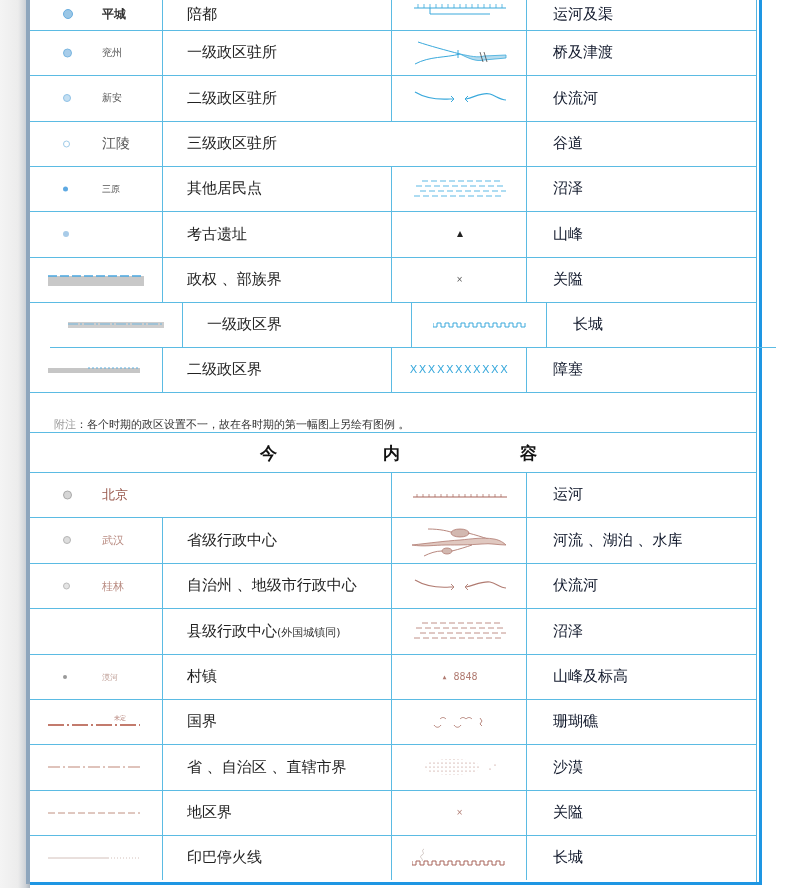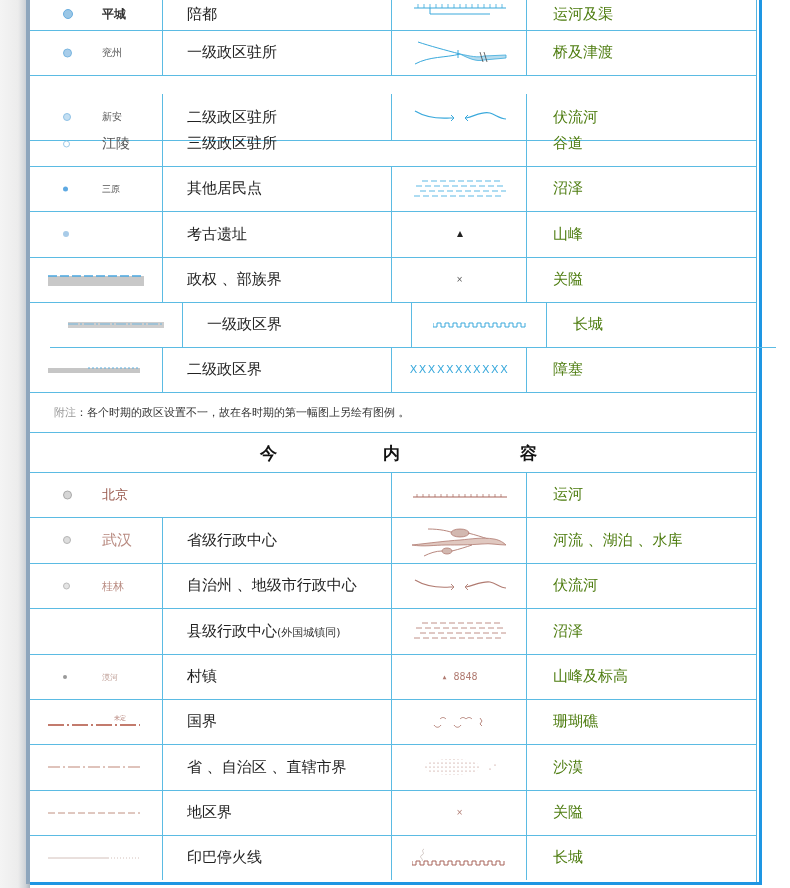--- a/index.html
+++ b/index.html
@@ -35,30 +35,30 @@
     .cell {
       position:absolute; top:0; bottom:0;
       display:flex; align-items:center;
     }
     .c1 { left:0; width:132px; }
     .c2 { left:132px; width:229px; border-left:1px solid #5bbbe3; }
     .c3 { left:361px; width:135px; border-left:1px solid #5bbbe3; justify-content:center; }
     .c4 { left:496px; width:230px; border-left:1px solid #5bbbe3; }
     .c2 span.lbl { margin-left:24px; font-size:15px; color:#222; }
     .c2 span.sub { font-size:11px; font-family:"DejaVu Sans", sans-serif; color:#333; }
-    .c4 span.lbl { margin-left:26px; font-size:15px; color:#4d7c0f; }
+    .c4 span.lbl { margin-left:26px; font-size:15px; color:#0f172a; }
     .dot { position:absolute; left:33px; top:50%; transform:translateY(-50%); border-radius:50%; }
     .place {
       position:absolute; left:72px; top:50%; transform:translateY(-50%);
       font-family:"DejaVu Sans", sans-serif; font-size:10px; color:#555;
     }
     .note {
       position:absolute; left:30px; width:726px; top:392px; height:40px;
       border-bottom:1px solid #5bbbe3;
-      display:flex; align-items:center;
+      display:flex; align-items:flex-end;
       font-family:"DejaVu Sans", sans-serif; font-size:11px; color:#333;
     }
     .note span { margin-left:24px; }
     .note .note-tag { color:#999; margin-left:24px; }
     .section-title {
       position:absolute; left:30px; width:726px; top:432px; height:40px;
       border-bottom:1px solid #5bbbe3;
       font-family:"DejaVu Sans", sans-serif; font-size:17px; font-weight:bold; color:#111;
     }
     .section-title span { position:absolute; top:10px; }
@@ -124,21 +124,21 @@
       <line x1="48" y1="12" x2="48" y2="20" stroke="#3aa9dc" stroke-width="1"></line>
       <path d="M50,16 C60,18 68,20 74,18 L96,17 L96,20 L74,22 C66,24 58,20 50,16 Z" fill="#b7dcee" stroke="#3aa9dc" stroke-width="0.8"></path>
       <path d="M70,14 L73,24 M74,14 L77,24" stroke="#333" stroke-width="0.7"></path>
     </svg>
   </div>
   <div class="cell c4">
       <span class="lbl">桥及津渡</span>
     </div>
 </div>
 
-<div class="row" style="top:75px;height:46px;margin-top:19px;">
+<div class="row" style="top:75px;height:46px;">
   <div class="cell c1">
     <span class="dot" style="width:6px;height:6px;background:#c4dff2;border:1px solid #8fc2e6;"></span>
     <span class="place">新安</span>
   </div>
   <div class="cell c2">
       <span class="lbl">二级政区驻所</span>
     </div>
   <div class="cell c3">
     <svg width="100" height="20" viewBox="0 0 100 20">
       <path d="M5,4 C15,10 25,12 40,11 L44,11" fill="none" stroke="#3aa9dc" stroke-width="1.2"></path>
@@ -300,21 +300,21 @@
     </svg>
   </div>
   <div class="cell c4">
       <span class="lbl">运河</span>
     </div>
 </div>
 
 <div class="row" style="top:517px;height:46px;">
   <div class="cell c1">
     <span class="dot" style="width:6px;height:6px;background:#ddd;border:1px solid #b5b5b5;"></span>
-    <span class="place" style="color:#b88a80;font-size:15px;">武汉</span>
+    <span class="place" style="color:#b88a80;font-size:11px;">武汉</span>
   </div>
   <div class="cell c2">
       <span class="lbl">省级行政中心</span>
     </div>
   <div class="cell c3">
     <svg width="100" height="34" viewBox="0 0 100 34">
       <path d="M18,6 C30,6 38,8 44,10" fill="none" stroke="#b07a70" stroke-width="0.9"></path>
       <ellipse cx="50" cy="10" rx="9" ry="4" fill="#d2b8b0" stroke="#b07a70" stroke-width="0.8"></ellipse>
       <path d="M58,10 C66,12 72,14 78,16" fill="none" stroke="#b07a70" stroke-width="0.9"></path>
       <path d="M2,22 C20,20 35,18 50,17 C62,16 72,14 84,16 C90,17 94,20 96,22 C88,22 80,20 72,21 C58,22 48,22 36,22 C24,22 14,24 2,22 Z" fill="#e0c8c0" stroke="#b07a70" stroke-width="0.8"></path>

